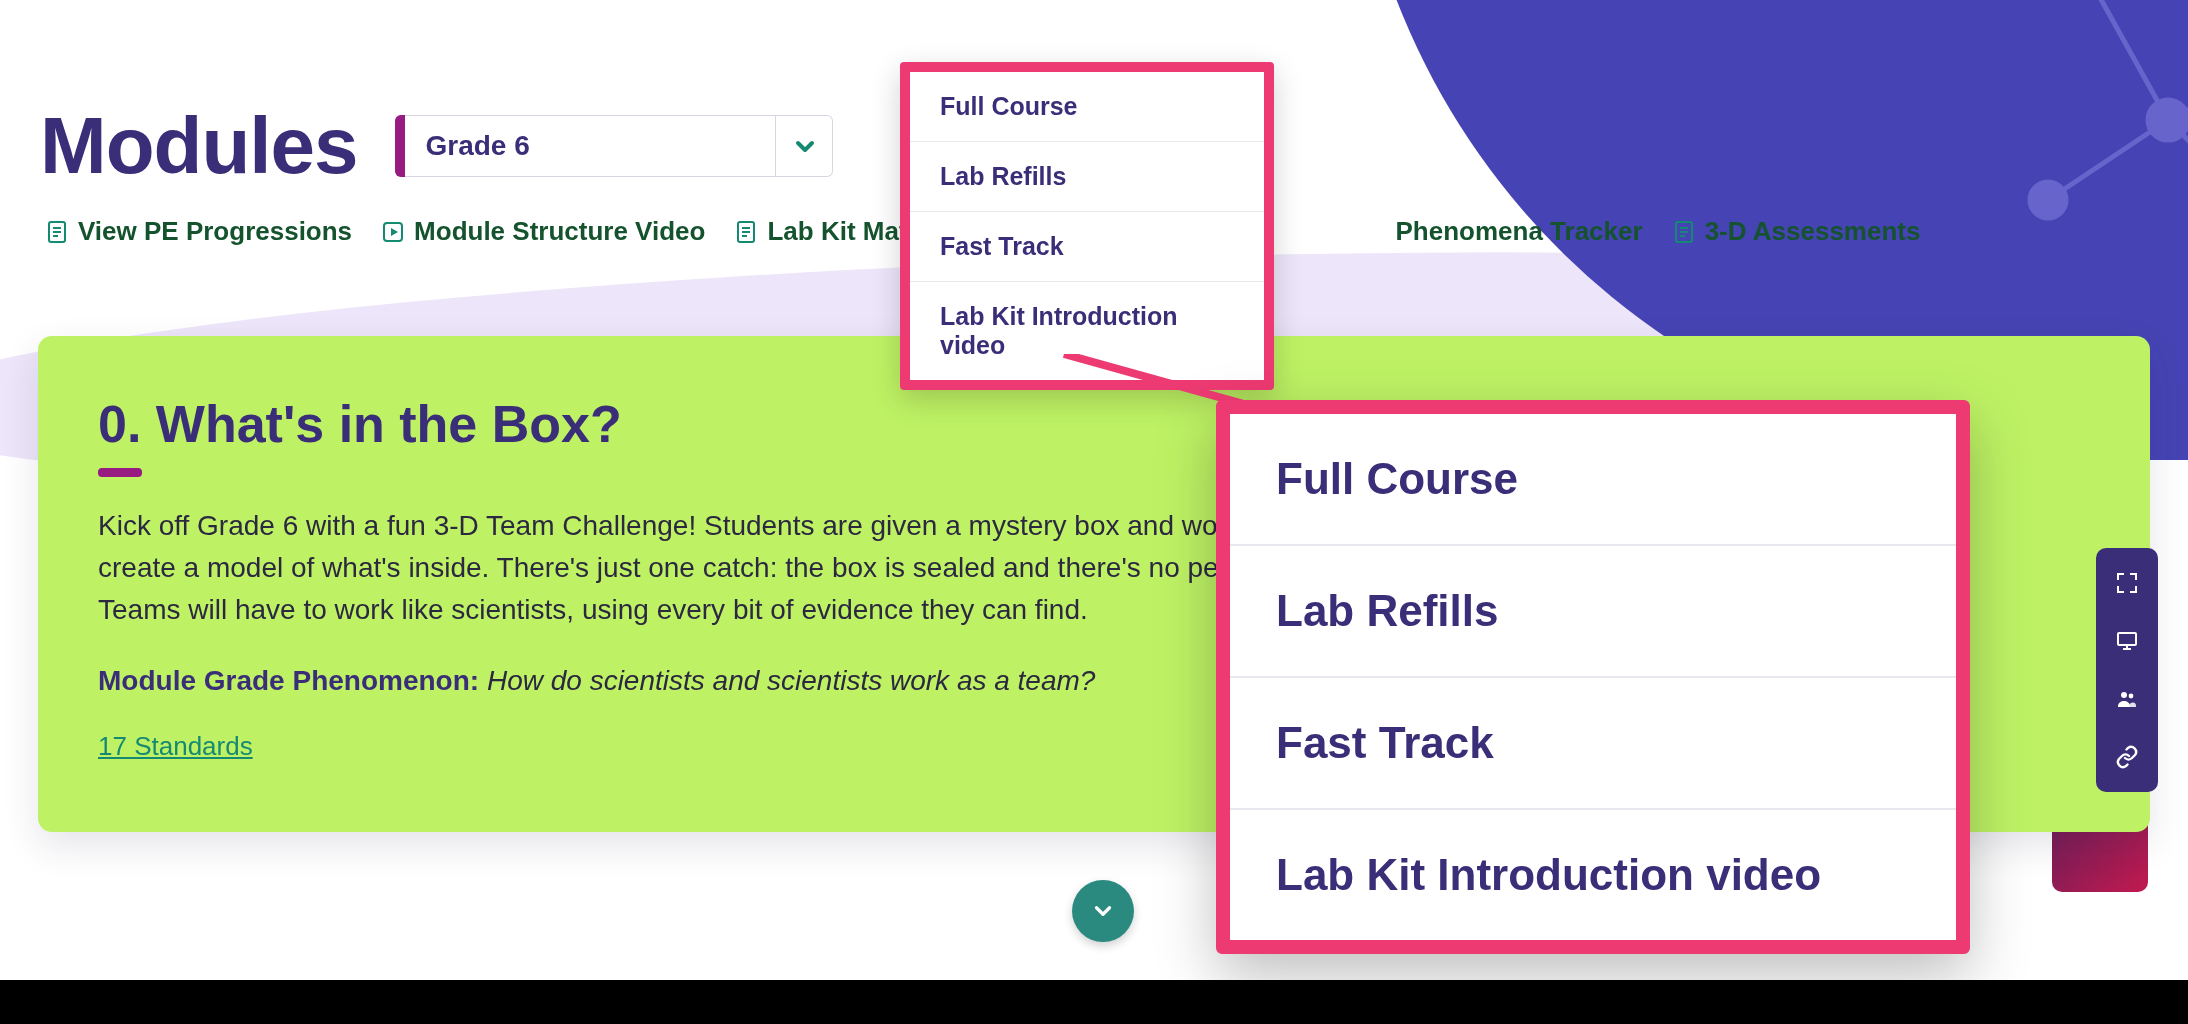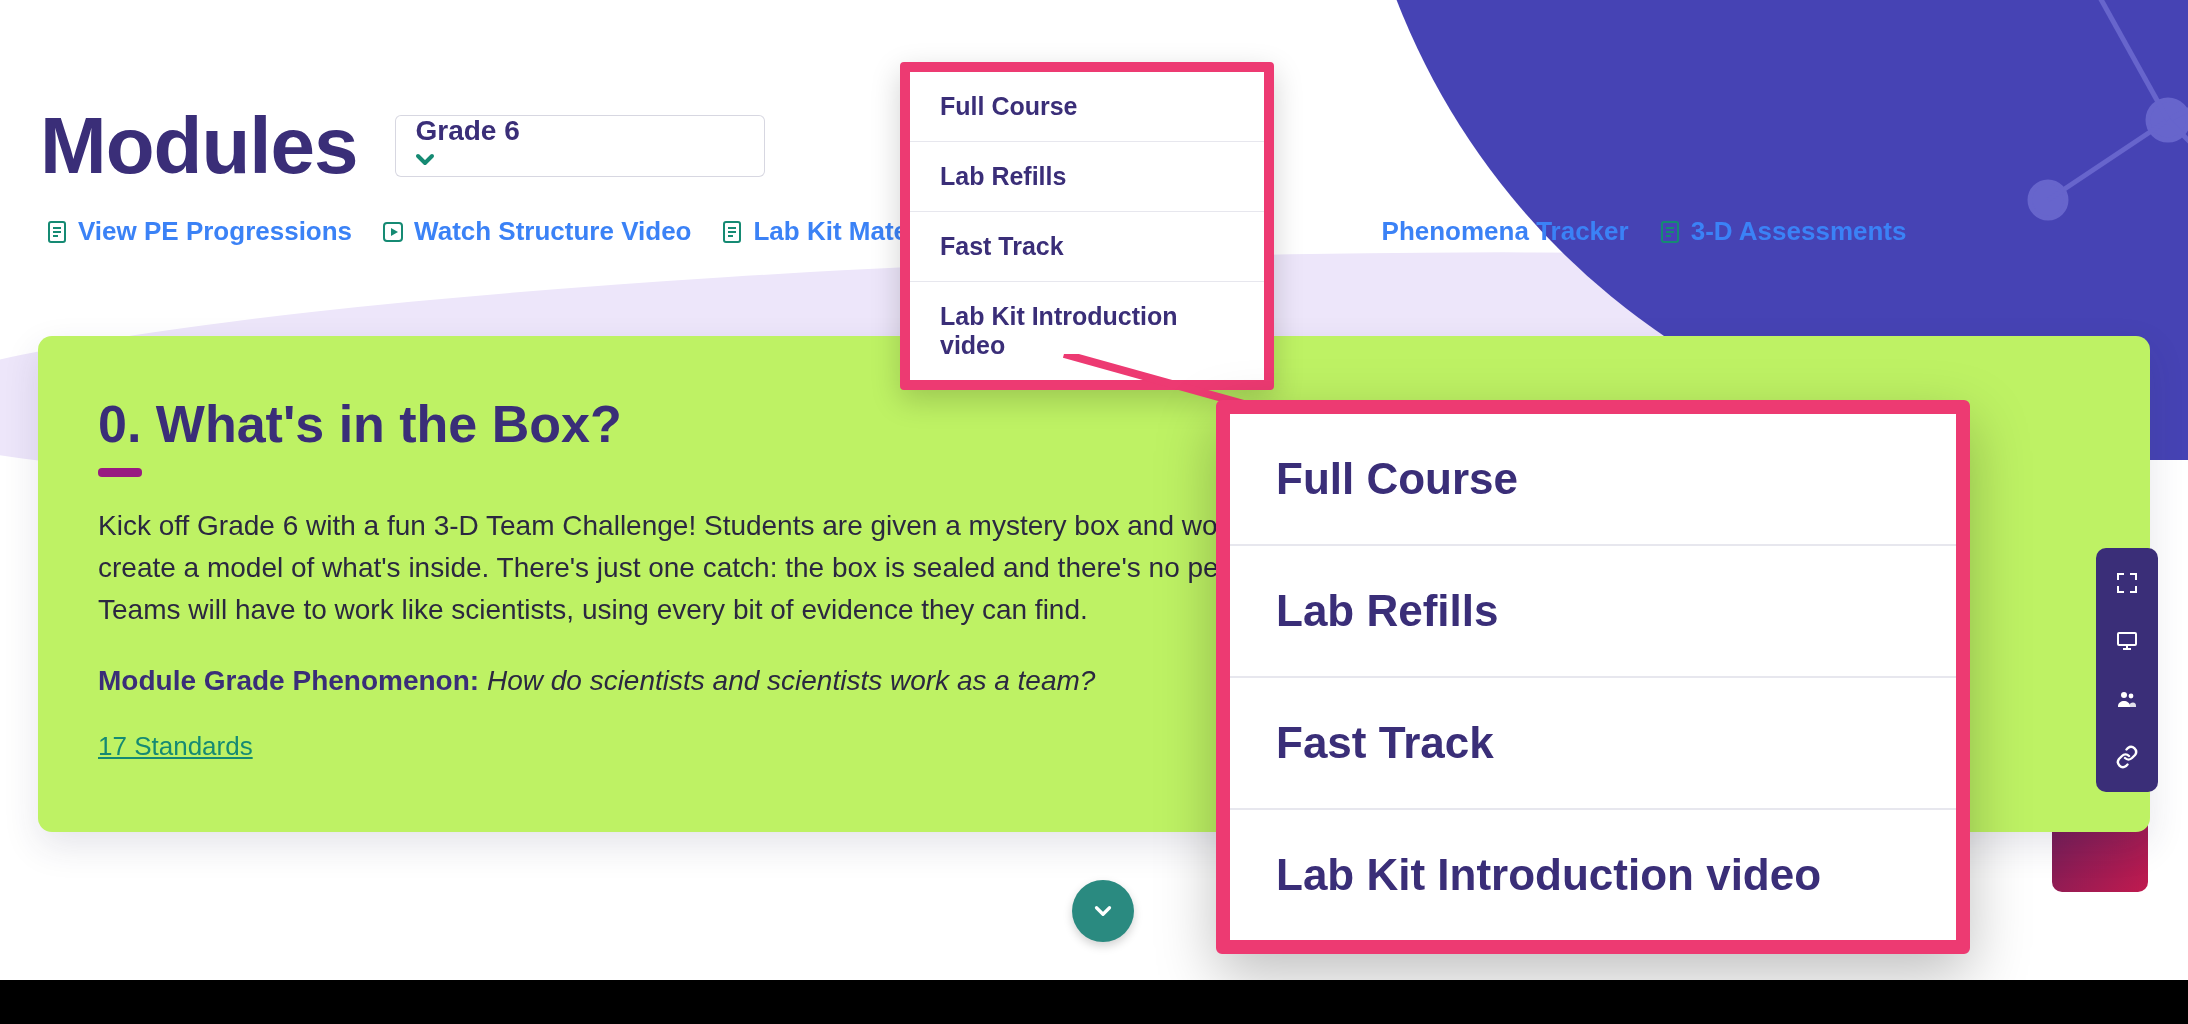--- a/index.html
+++ b/index.html
@@ -40,41 +40,40 @@
     color: #3a2e78;
     letter-spacing: -1px;
   }
   .grade-select {
     display: flex; align-items: stretch;
     height: 62px;
     border-radius: 6px;
     overflow: hidden;
     background: #fff;
     box-shadow: inset 0 0 0 1px #d7d7e1;
-    flex-direction: column;
   }
   .grade-select .bar { width: 10px; background: #981b81; }
   .grade-select .val {
     width: 370px; padding: 0 20px;
     font-size: 28px; font-weight: 700; color: #3a2e78;
     display: flex; align-items: center;
   }
   .grade-select .chev {
     width: 58px; display: flex; align-items: center; justify-content: center;
     border-left: 1px solid #d7d7e1;
     color: #158a73;
   }
 
   .links-row {
     position: absolute;
     top: 216px; left: 46px;
     display: flex; align-items: center; gap: 30px;
     z-index: 5;
     font-size: 26px; font-weight: 700;
-    color: #3b82f6;
+    color: #14532d;
     flex-wrap: nowrap;
     white-space: nowrap;
   }
   .lnk { display: flex; align-items: center; gap: 10px; cursor: pointer; }
   .lnk .ic { width: 22px; height: 26px; flex: 0 0 auto; display:flex; align-items:center; justify-content:center;}
   .lnk .ic svg { display:block; } 
 
   .card {
     position: absolute;
     top: 336px; left: 38px; right: 38px;
@@ -248,21 +247,21 @@
     <span>View PE Progressions</span>
   </div>
 
   <div class="lnk">
     <span class="ic">
       <svg width="22" height="22" viewBox="0 0 22 22" fill="none" stroke="#158a73" stroke-width="2">
           <rect x="2" y="2" width="18" height="18" rx="3"></rect>
           <polygon points="9,7 16,11 9,15" fill="#158a73" stroke="none"></polygon>
         </svg>
     </span>
-    <span>Watch Structure Video</span>
+    <span>Module Structure Video</span>
   </div>
 
   <div class="lnk">
     <span class="ic">
       <svg width="20" height="24" viewBox="0 0 20 24" fill="none" stroke="#158a73" stroke-width="2">
           <rect x="2" y="2" width="16" height="20" rx="2"></rect>
           <line x1="6" y1="8" x2="14" y2="8"></line>
           <line x1="6" y1="12" x2="14" y2="12"></line>
           <line x1="6" y1="16" x2="11" y2="16"></line>
         </svg>

